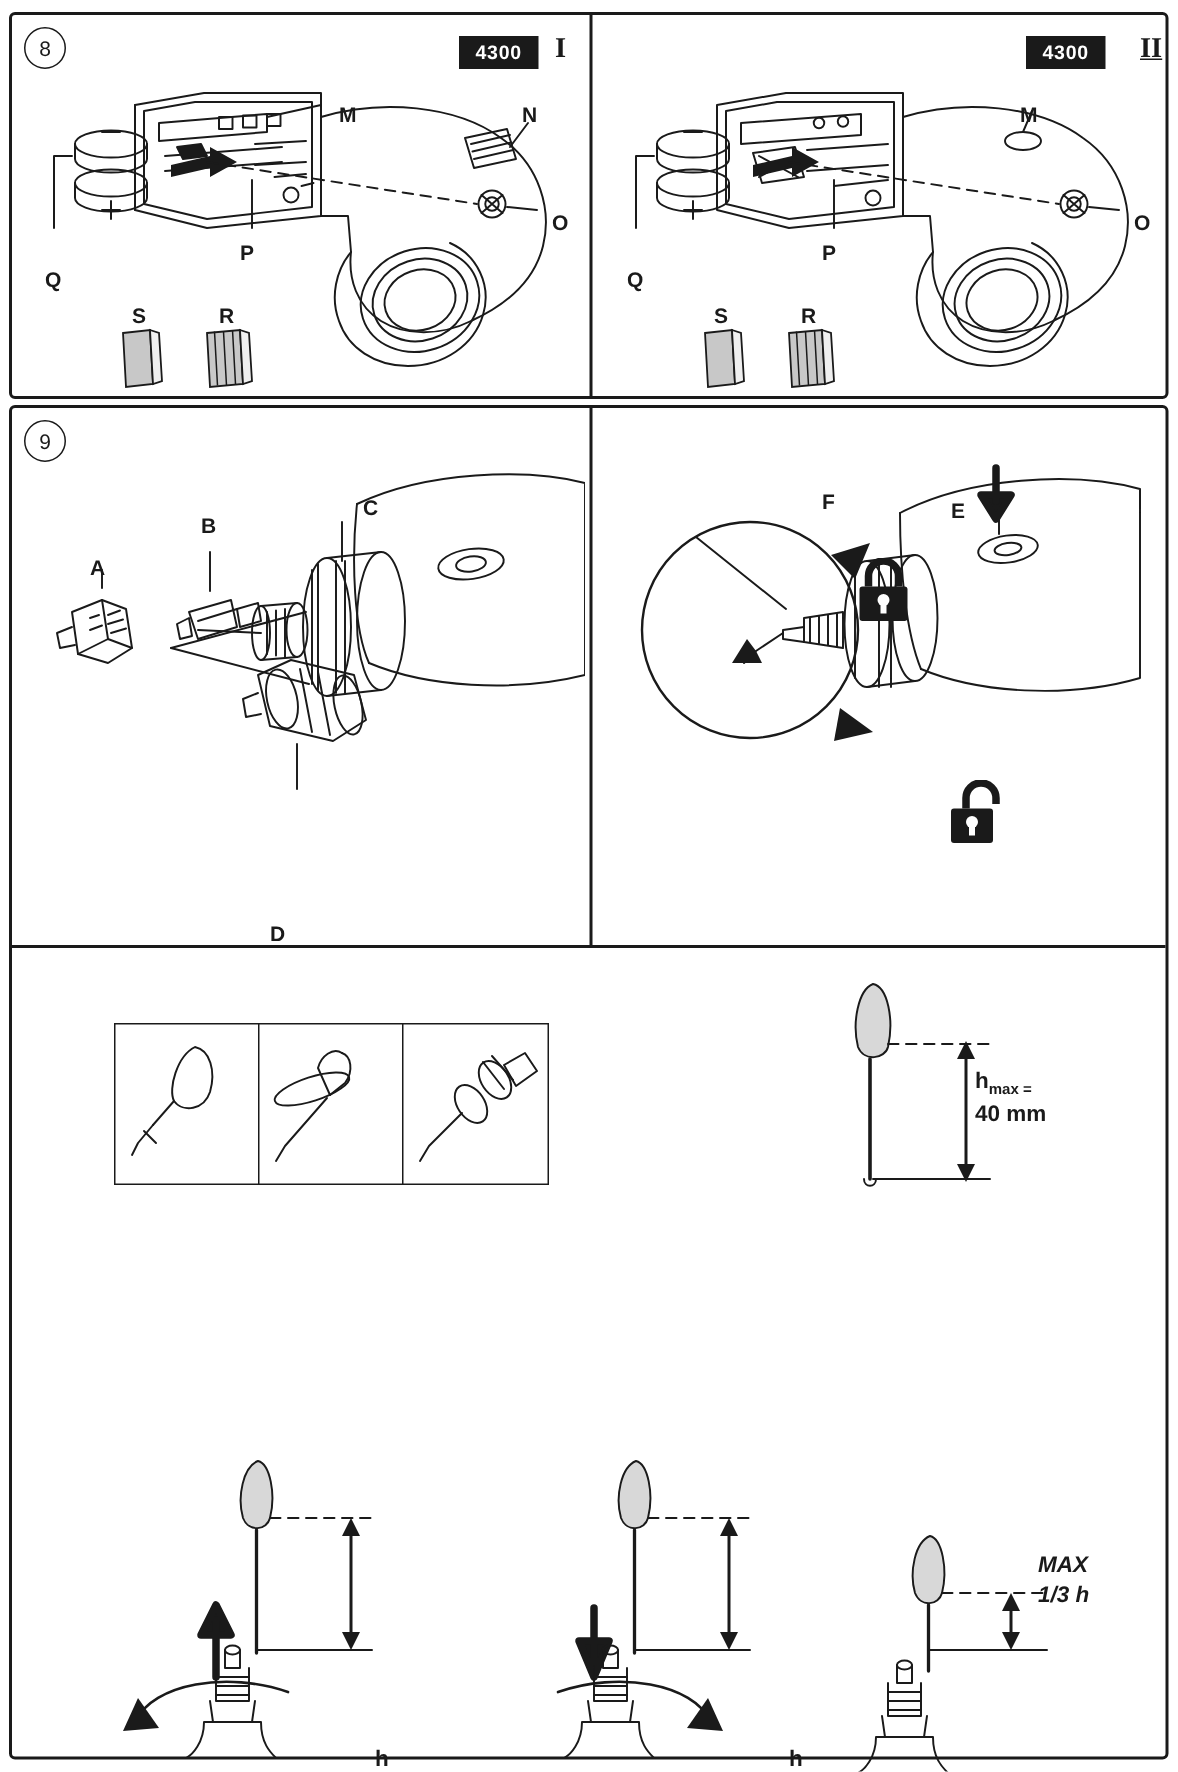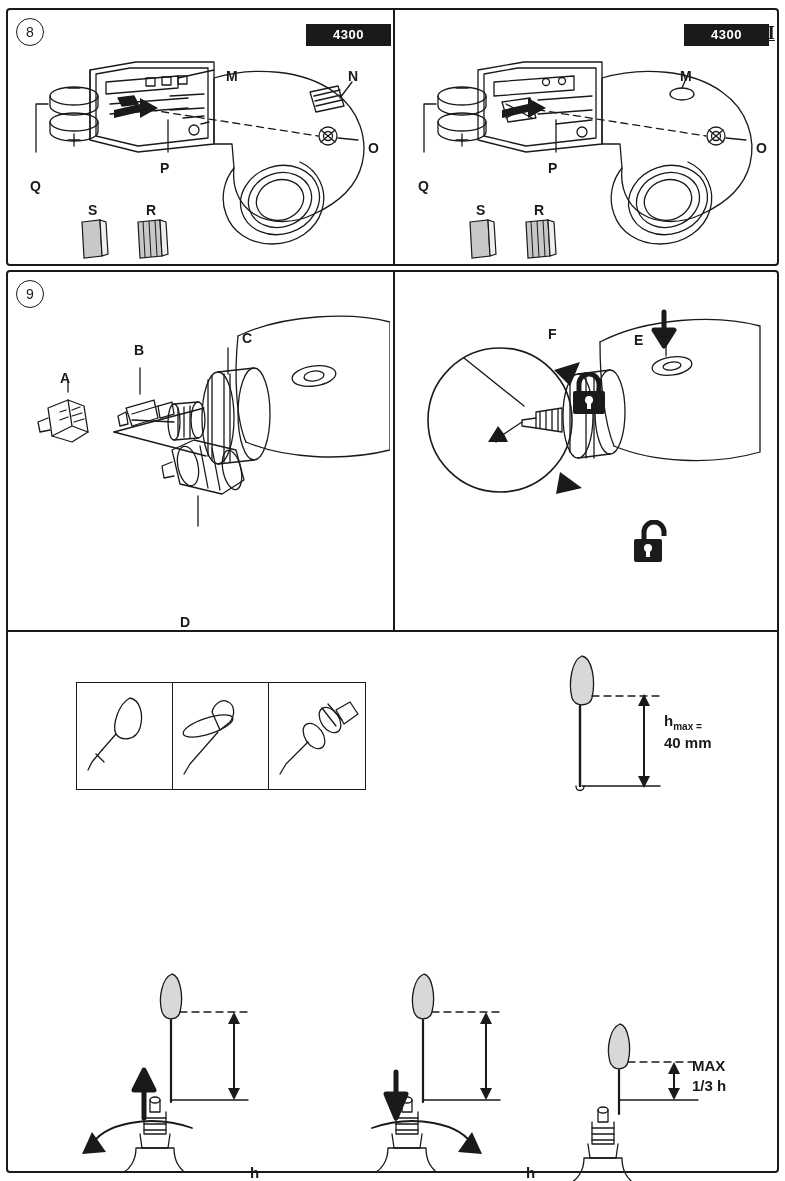--- a/index.html
+++ b/index.html
@@ -6,21 +6,21 @@
   body{width:785px;height:1181px;font-family:"Liberation Sans",sans-serif;color:#1a1a1a;}
   .page{position:relative;width:785px;height:1181px;box-sizing:border-box;}
   .frame{position:absolute;border:2px solid #1a1a1a;border-radius:4px;box-sizing:border-box;}
   .panel8{left:6px;top:8px;width:773px;height:258px;}
   .panel9{left:6px;top:270px;width:773px;height:903px;}
   .divider-v{position:absolute;top:0;bottom:0;width:0;border-left:2px solid #1a1a1a;}
   .divider-h{position:absolute;left:0;right:0;height:0;border-top:2px solid #1a1a1a;}
   .step-badge{position:absolute;width:26px;height:26px;border:1.6px solid #1a1a1a;border-radius:50%;
     display:flex;align-items:center;justify-content:center;font-size:14px;font-weight:400;}
   .model-tag{position:absolute;background:#1a1a1a;color:#fff;font-size:13px;font-weight:bold;
-    padding:3px 27px 4px;letter-spacing:.5px;}
+    padding:3px 11px 4px;letter-spacing:.5px;}
   .roman{position:absolute;font-family:"Liberation Serif",serif;font-size:19px;font-weight:bold;}
   .lbl{position:absolute;font-size:14px;font-weight:bold;font-family:"Liberation Sans",sans-serif;}
   .note{position:absolute;font-size:15px;font-weight:bold;line-height:1.25;}
   .note .sub{font-size:10px;vertical-align:sub;}
   svg{display:block;}
   .abs{position:absolute;}
   .thinbox{position:absolute;border:1.4px solid #1a1a1a;box-sizing:border-box;}
 </style>
 </head>
 <body>
@@ -298,21 +298,21 @@
         <path d="M34 6 C44 8 48 30 44 48 C42 56 28 58 24 48 C20 32 24 10 34 6 Z" fill="#d8d8d8"></path>
         <path d="M32 56 L32 136" stroke-width="2.4"></path>
         <path d="M28 136 C28 142 36 142 36 136"></path>
         <path d="M44 46 L112 46" stroke-dasharray="7 5"></path>
         <path d="M34 136 L112 136"></path>
         <path d="M96 50 L96 132" stroke-width="2"></path>
         <path d="M90 56 L96 44 L102 56 Z" fill="#1a1a1a" stroke="none"></path>
         <path d="M90 126 L96 138 L102 126 Z" fill="#1a1a1a" stroke="none"></path>
       </g>
     </svg>
-    <div class="note" style="left:656px;top:440px;">
+    <div class="note" style="left:642px;top:440px;">
       <span>h</span><span class="sub">max =</span><br>
       <span>40 mm</span>
     </div>
 
     <svg class="abs" style="left:24px;top:700px;" width="250" height="200" viewBox="0 0 250 200">
       <g fill="none" stroke="#1a1a1a" stroke-width="1.3" stroke-linejoin="round" stroke-linecap="round">
 
         <path d="M140 2 C148 4 152 24 148 40 C146 48 134 50 130 40 C126 26 130 6 140 2 Z" fill="#d8d8d8"></path>
         <path d="M139 48 L139 130" stroke-width="2.2"></path>
         <path d="M148 40 L216 40" stroke-dasharray="7 5"></path>
@@ -370,19 +370,19 @@
         <path d="M120 52 L126 40 L132 52 Z" fill="#1a1a1a" stroke="none"></path>
         <path d="M120 66 L126 78 L132 66 Z" fill="#1a1a1a" stroke="none"></path>
         <path d="M36 136 C36 150 28 158 24 160 L84 160 C80 156 74 150 74 136 Z"></path>
         <path d="M40 122 L42 136 L68 136 L70 122"></path>
         <path d="M44 100 L44 122 L66 122 L66 100"></path>
         <path d="M44 106 L66 106 M44 112 L66 112 M44 118 L66 118"></path>
         <path d="M50 88 L50 100 L60 100 L60 88"></path>
         <ellipse cx="55" cy="88" rx="5" ry="3"></ellipse>
       </g>
     </svg>
-    <div class="note" style="left:684px;top:784px;line-height:1.3;">
+    <div class="note" style="left:684px;top:762px;line-height:1.3;font-style:italic;">
       <span>MAX</span><br>
       <span>1/3 h</span>
     </div>
   </div>
 
 </div>
 
 </body></html>

